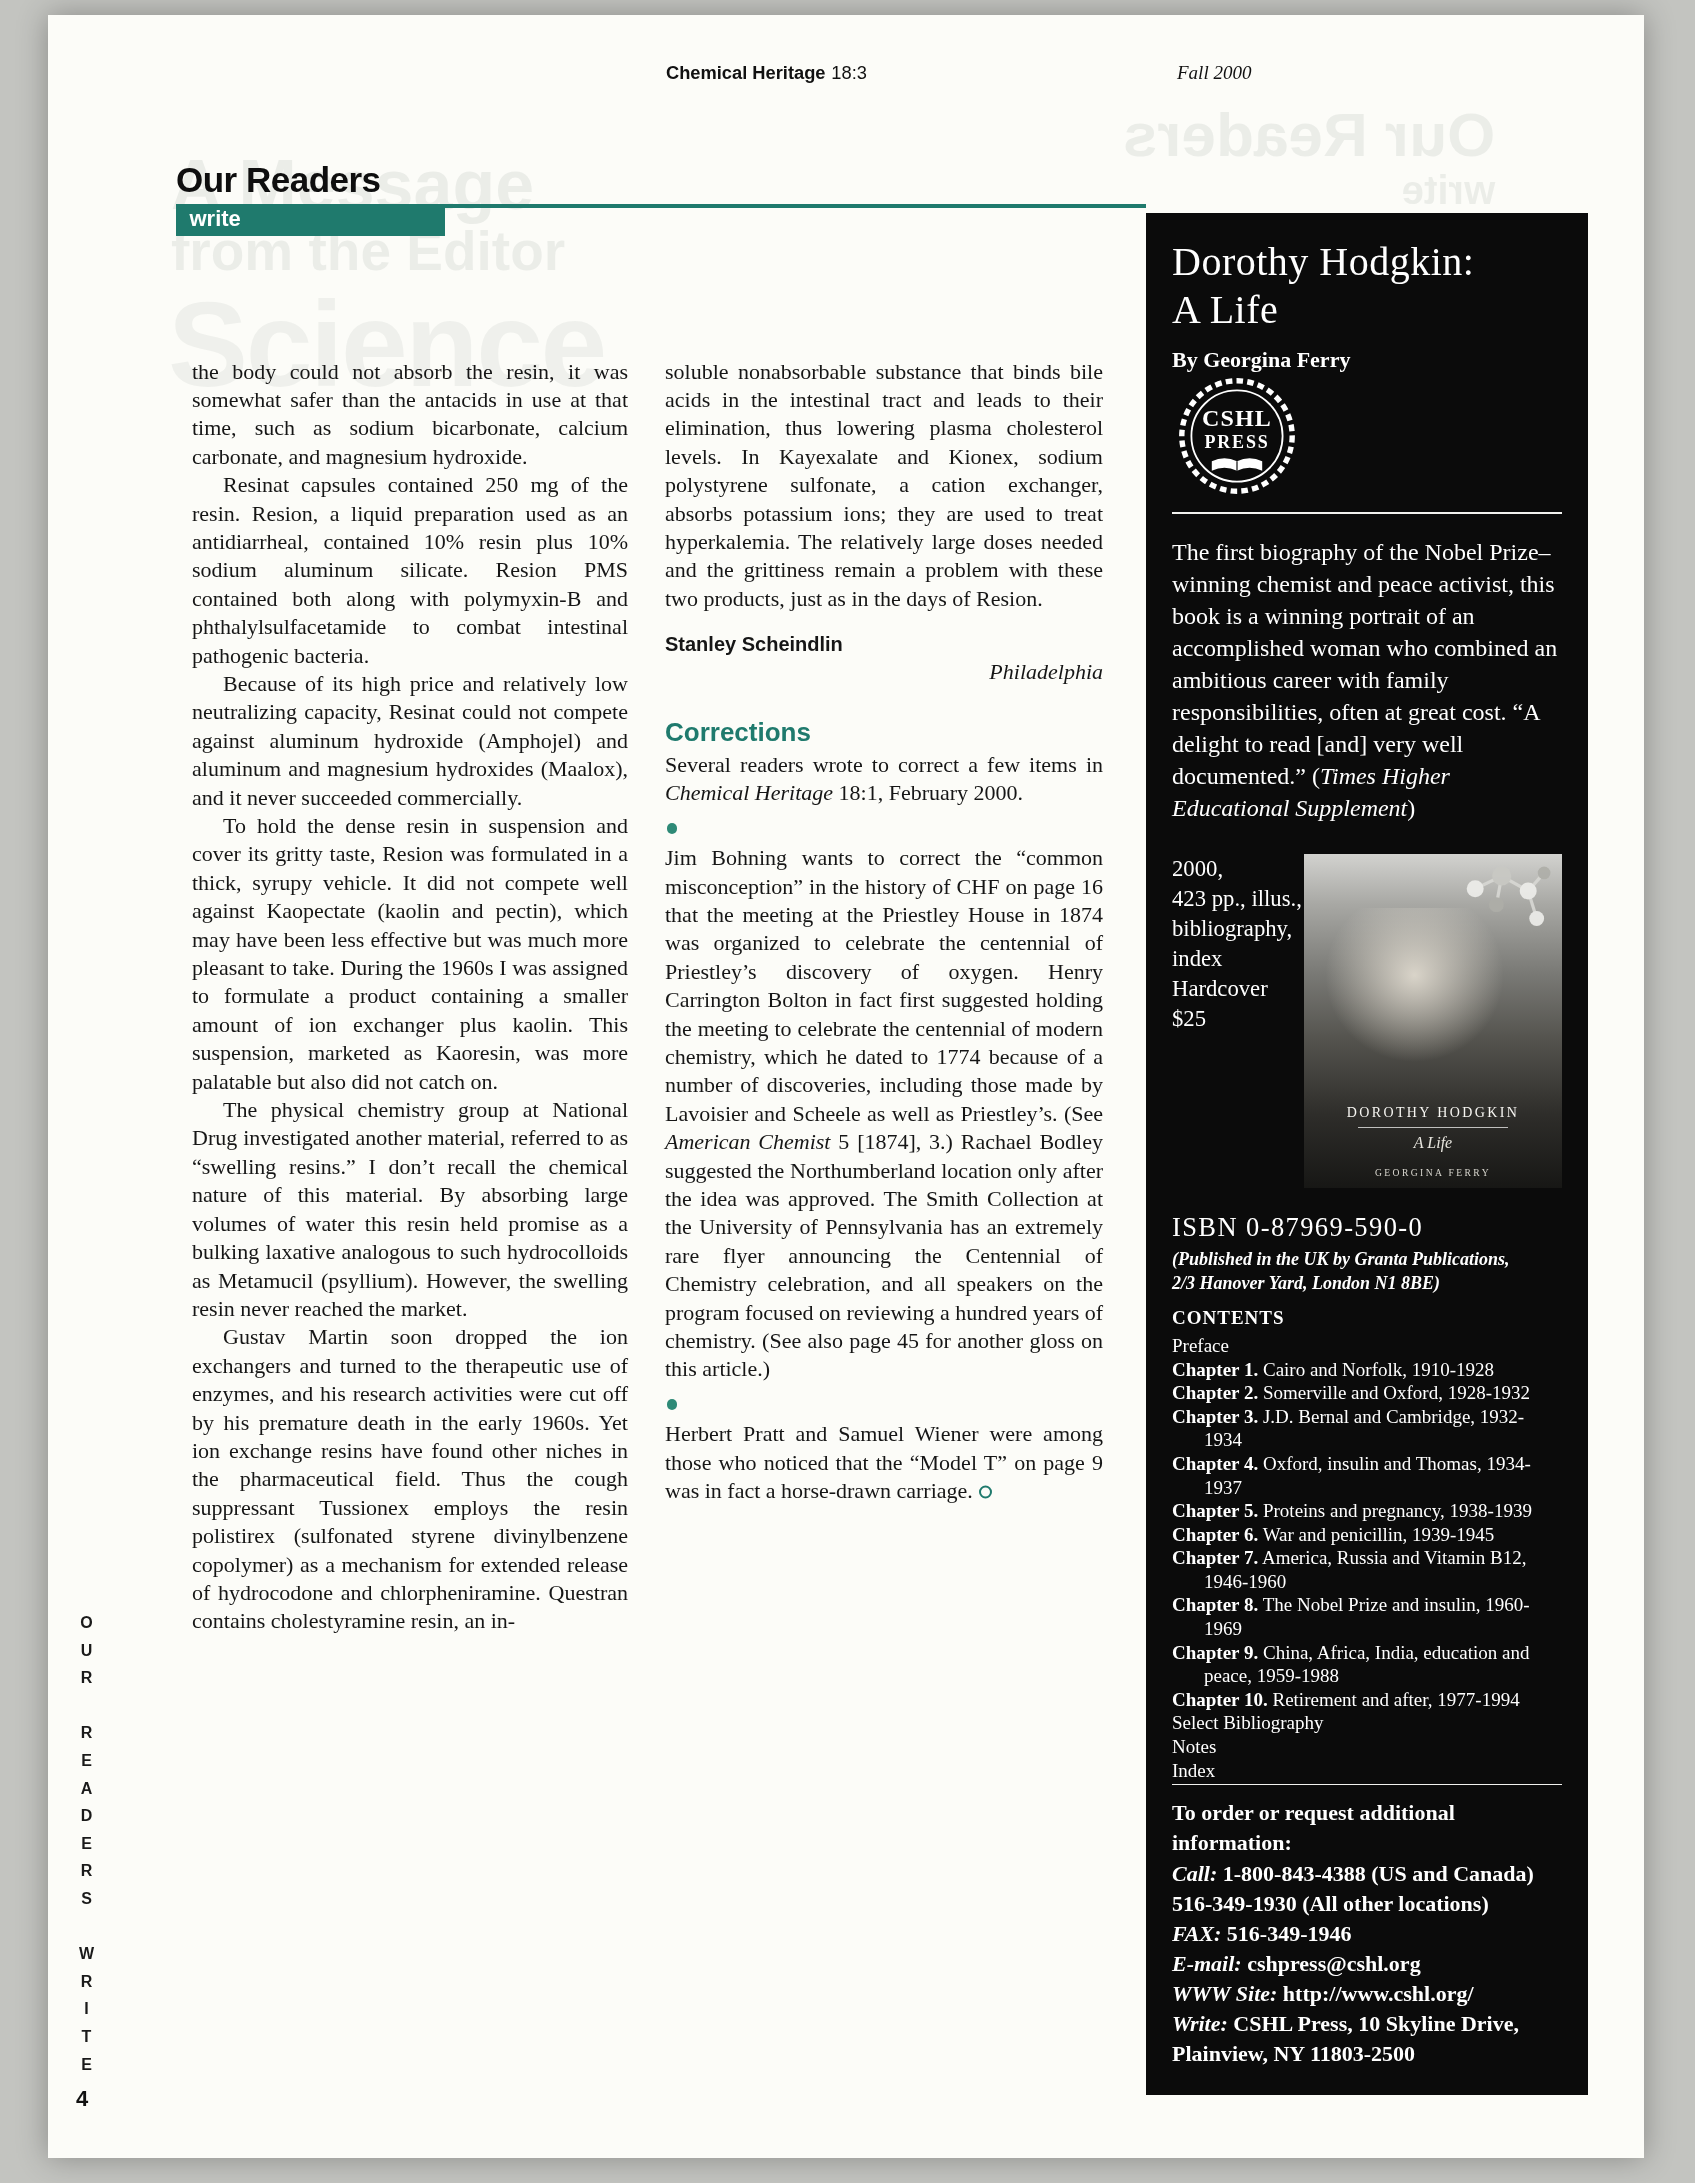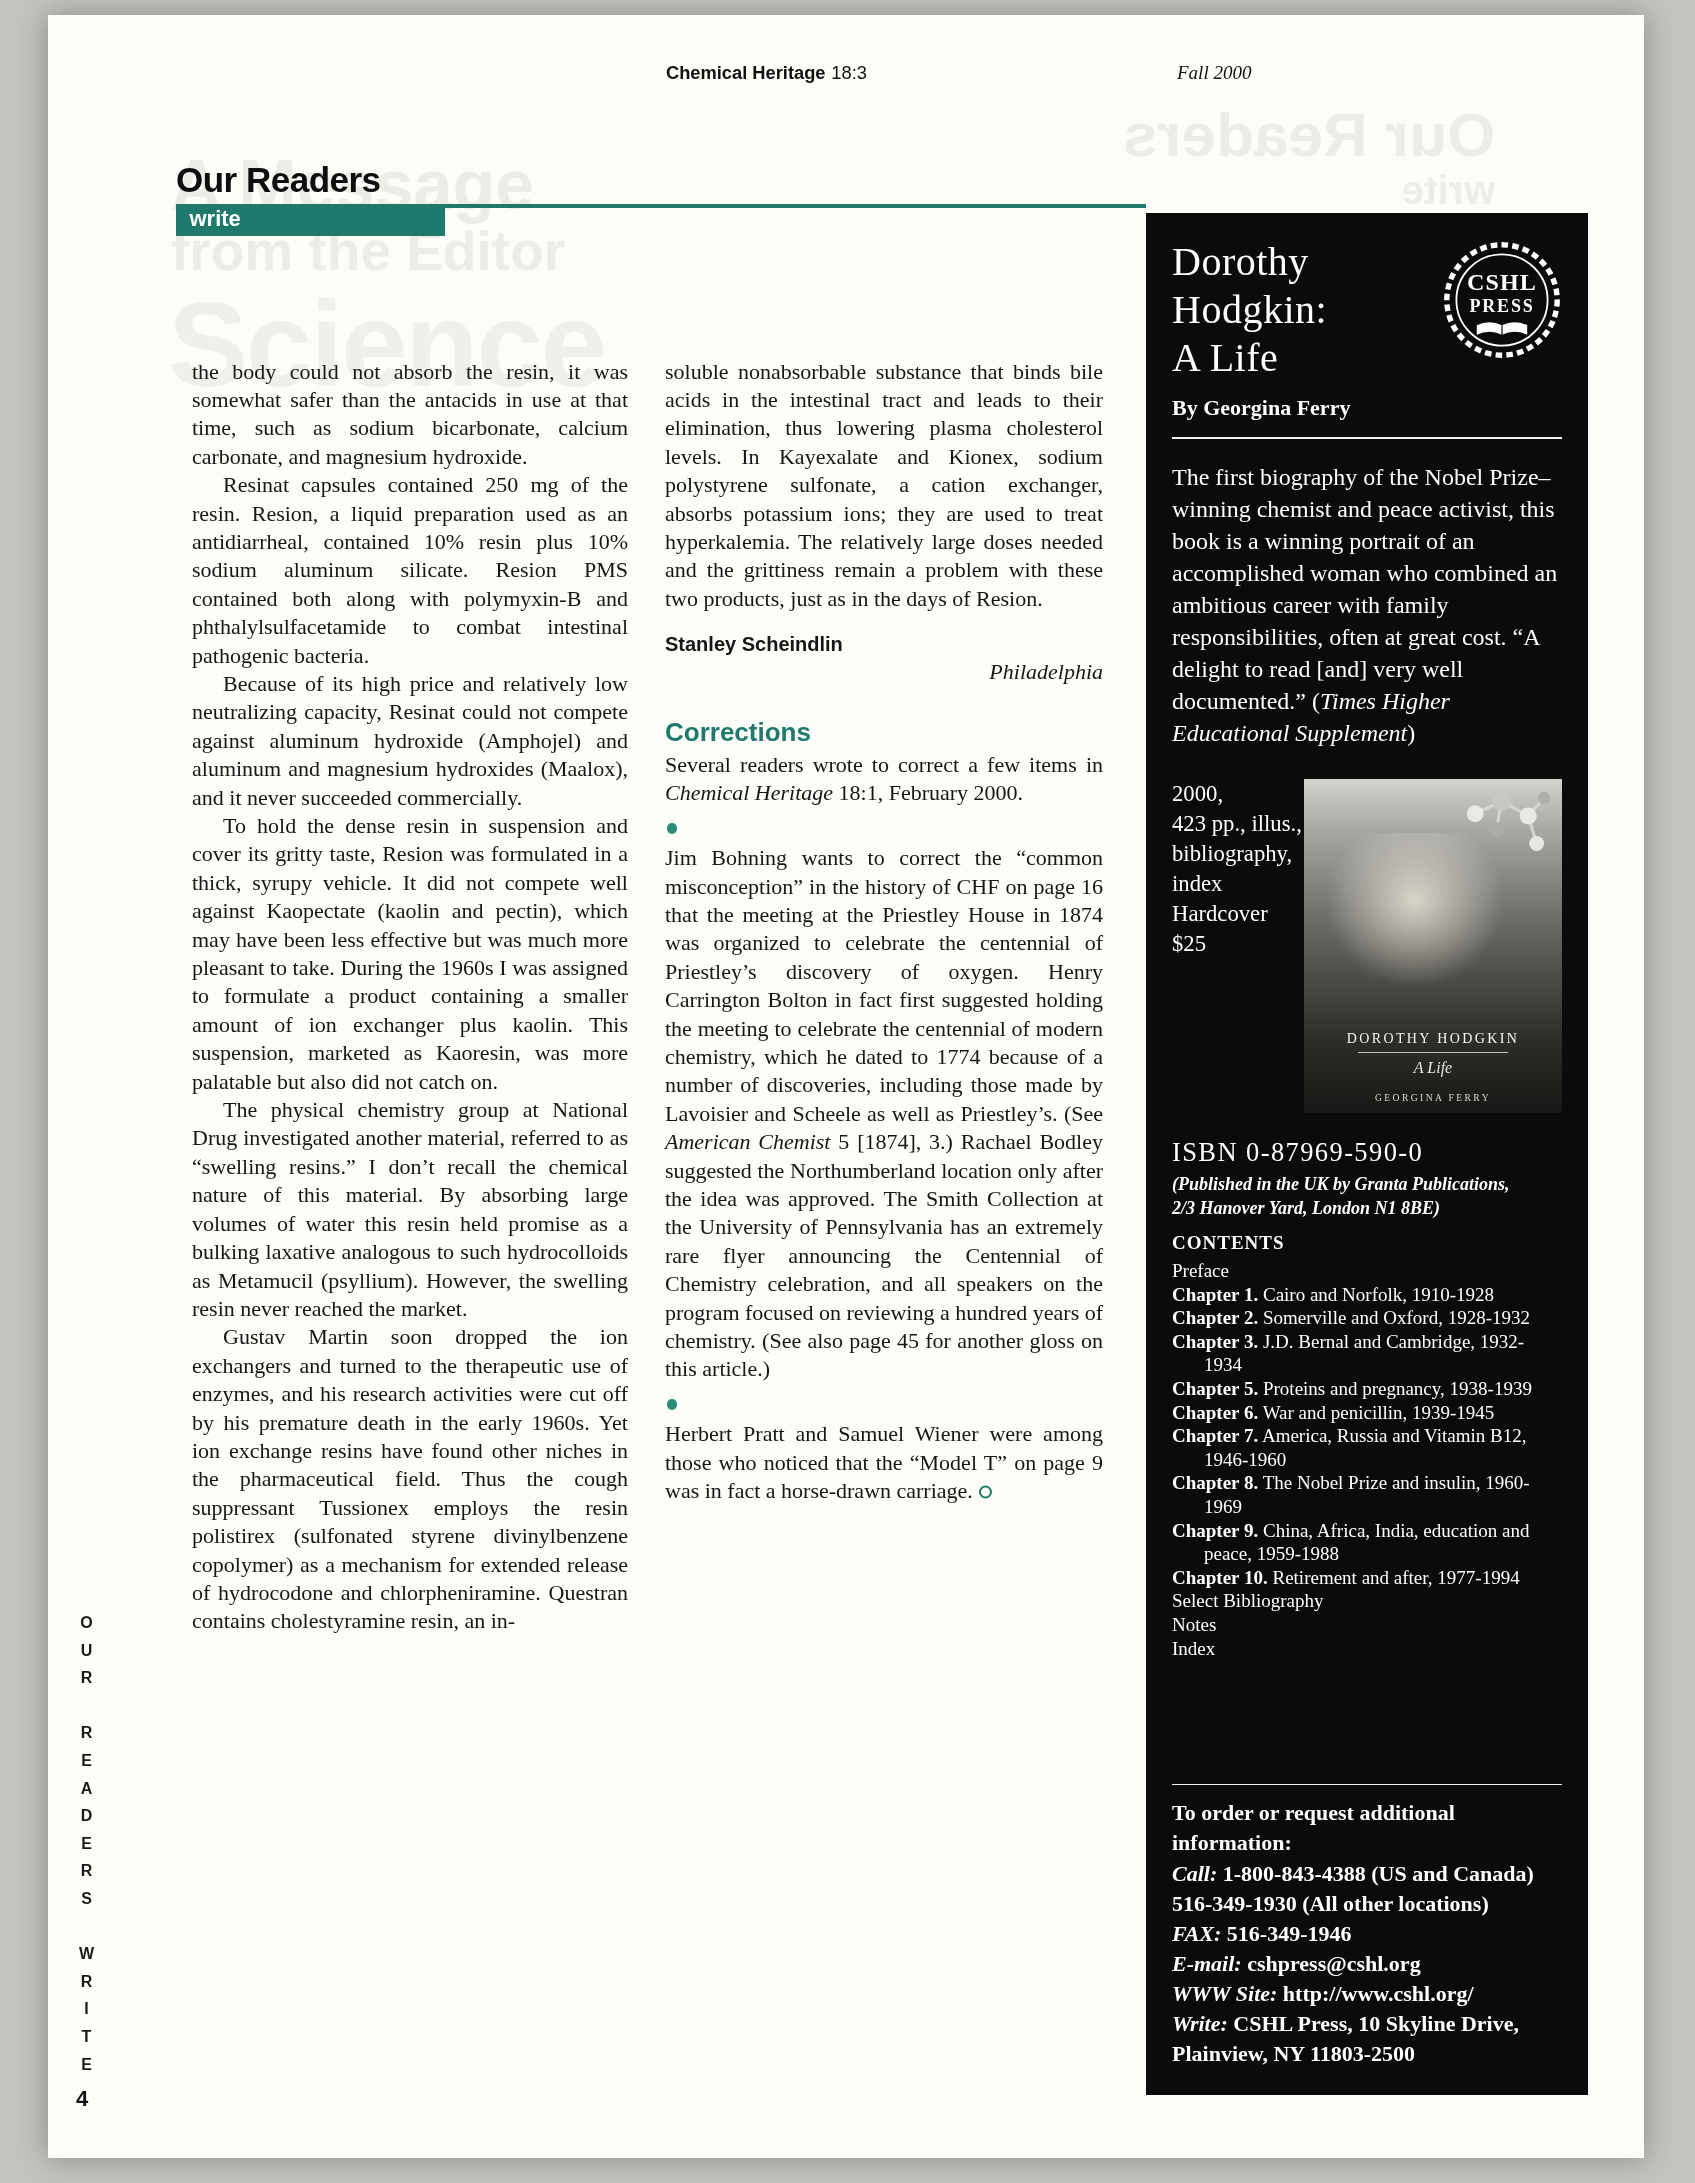--- a/index.html
+++ b/index.html
@@ -58,21 +58,21 @@
     display:inline-block;width:9.6px;height:9.6px;border:2.4px solid #1f7a6d;border-radius:50%;
     margin-left:5.8px;transform:translateY(0.5px);
   }
   
   .ad{
     position:absolute;left:1098px;top:198px;width:442px;height:1882px;
     background:#0b0b0b;color:#fff;
     padding:25px 26px 26px;box-sizing:border-box;
     display:flex;flex-direction:column;overflow:hidden;z-index:1;
   }
-  .ad-head{display:flex;justify-content:space-between;align-items:flex-start;}
+  .ad-head{display:flex;justify-content:space-between;align-items:flex-start;flex-direction:column;}
   .ad-title{font-size:40px;line-height:48px;letter-spacing:0.5px;}
   .ad-byline{font-weight:bold;font-size:22px;margin-top:13.5px;}
   .cshl-logo{width:120px;height:120px;flex-shrink:0;margin-top:2.9px;margin-left:4.8px;}
   .ad-rule{height:1.9px;background:#f2f2ef;margin-top:16.4px;}
   .ad-blurb{font-size:24px;line-height:32px;margin:22px 0 0;}
   .ad-row{display:flex;justify-content:space-between;align-items:flex-start;margin-top:30px;}
   .pub-lines{font-size:22.7px;line-height:30px;}
   .book-cover{
     width:234px;height:334px;position:relative;overflow:hidden;flex-shrink:0;
     background:linear-gradient(180deg,#d2d2cf 0%,#a8a8a4 15%,#7b7b77 35%,#55544f 55%,#2e2d2a 78%,#171715 100%);
@@ -217,20 +217,21 @@
       <div>(Published in the UK by Granta Publications,</div>
       <div>2/3 Hanover Yard, London N1 8BE)</div>
     </div>
 
     <div class="ad-contents-head">CONTENTS</div>
     <ul class="ad-contents">
       <li><b></b><span>Preface</span></li>
       <li><b>Chapter 1.</b><span> Cairo and Norfolk, 1910-1928</span></li>
       <li><b>Chapter 2.</b><span> Somerville and Oxford, 1928-1932</span></li>
       <li><b>Chapter 3.</b><span> J.D. Bernal and Cambridge, 1932-1934</span></li>
+      <li><b>Chapter 4.</b><span> Oxford, insulin and Thomas, 1934-1937</span></li>
       <li><b>Chapter 5.</b><span> Proteins and pregnancy, 1938-1939</span></li>
       <li><b>Chapter 6.</b><span> War and penicillin, 1939-1945</span></li>
       <li><b>Chapter 7.</b><span> America, Russia and Vitamin B12, 1946-1960</span></li>
       <li><b>Chapter 8.</b><span> The Nobel Prize and insulin, 1960-1969</span></li>
       <li><b>Chapter 9.</b><span> China, Africa, India, education and peace, 1959-1988</span></li>
       <li><b>Chapter 10.</b><span> Retirement and after, 1977-1994</span></li>
       <li><b></b><span>Select Bibliography</span></li>
       <li><b></b><span>Notes</span></li>
       <li><b></b><span>Index</span></li>
     </ul>

